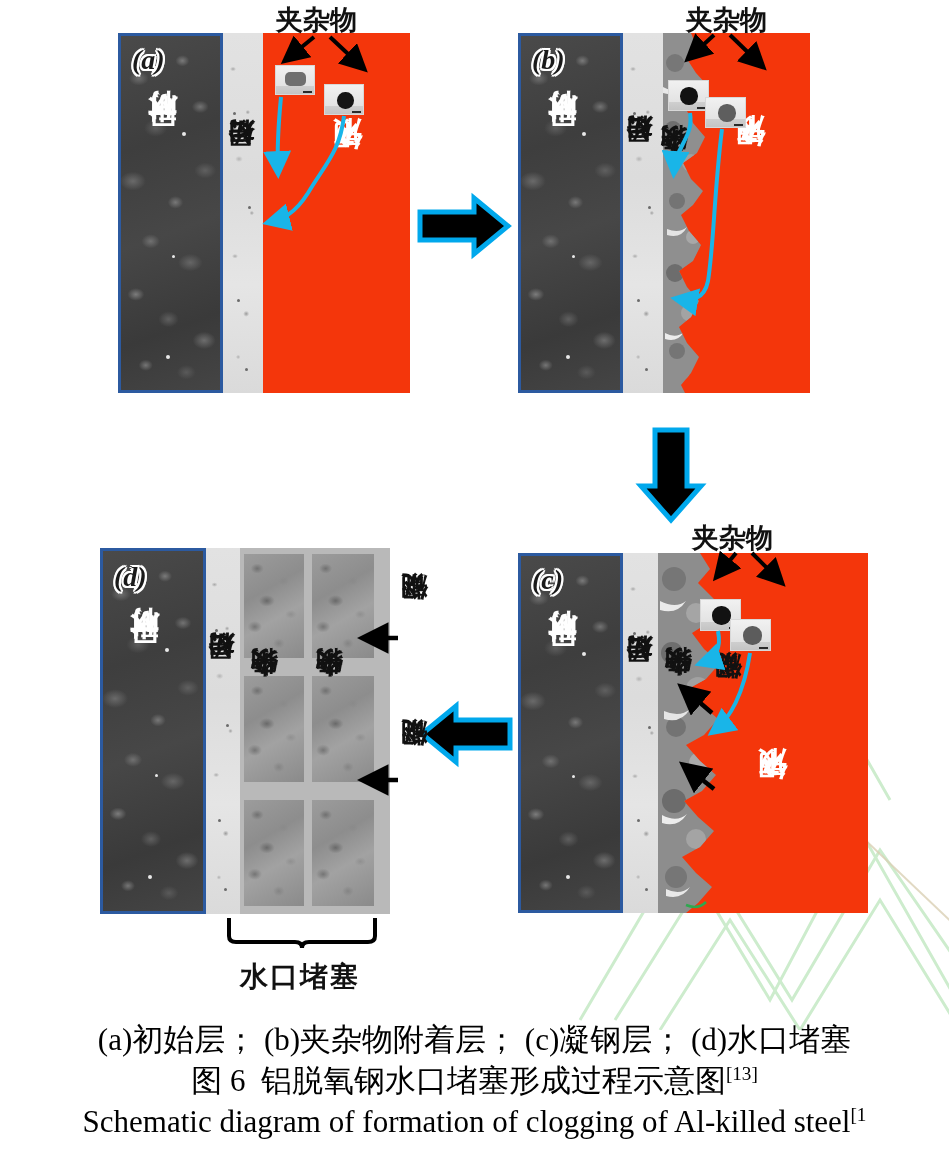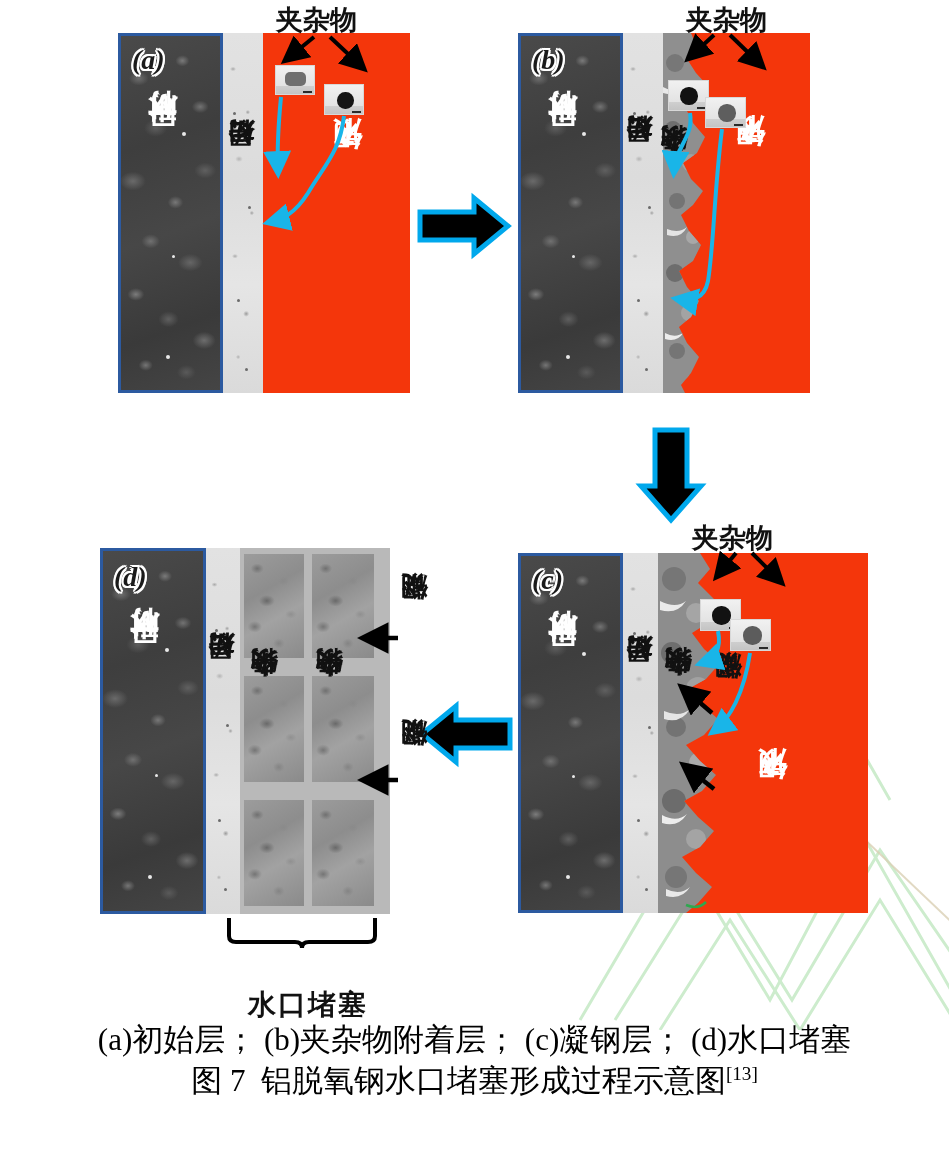--- a/index.html
+++ b/index.html
@@ -431,24 +431,27 @@
         <path d="M0,0 L7,3.5 L0,7 z" fill="#000"></path>
       </marker>
     </defs>
     <line x1="58" y1="38" x2="26" y2="38" stroke="#000" stroke-width="4.5" marker-end="url(#blkD)"></line>
     <line x1="58" y1="180" x2="26" y2="180" stroke="#000" stroke-width="4.5" marker-end="url(#blkD)"></line>
   </svg>
 
   <svg style="position:absolute;left:225px;top:912px;width:160px;height:46px;">
     <path d="M4 6 L4 24 Q4 30 11 30 L70 30 Q77 30 77 36 Q77 30 84 30 L143 30 Q150 30 150 24 L150 6" fill="none" stroke="#000" stroke-width="4" stroke-linecap="butt"></path>
   </svg>
-  <div style="position:absolute;left:228px;top:958px;width:160px;text-align:center;
-              font-family:'DejaVu Sans',sans-serif;font-weight:bold;font-size:28px;color:#111;letter-spacing:2px;margin-top:28px;">水口堵塞</div>
+  <div style="position:absolute;left:240px;top:958px;width:160px;text-align:left;
+              font-family:'DejaVu Sans',sans-serif;font-weight:bold;font-size:28px;color:#111;letter-spacing:2px;">水口堵塞</div>
 
 </div>
 
 <div id="caption">
   <div class="cap-line" id="cap-sub">(a)初始层； (b)夹杂物附着层； (c)凝钢层； (d)水口堵塞</div>
   <div class="cap-line" id="cap-title">
-    <span>图 7</span>
+    <span>图 6</span>
     <span>&nbsp;</span><span>铝脱氧钢水口堵塞形成过程示意图</span><span class="sup">[13]</span>
   </div>
+  <div class="cap-line" id="cap-en">
+    <span>Schematic diagram of formation of clogging of Al-killed steel</span><span class="sup">[1</span>
+  </div>
 </div>
 
 </body></html>

